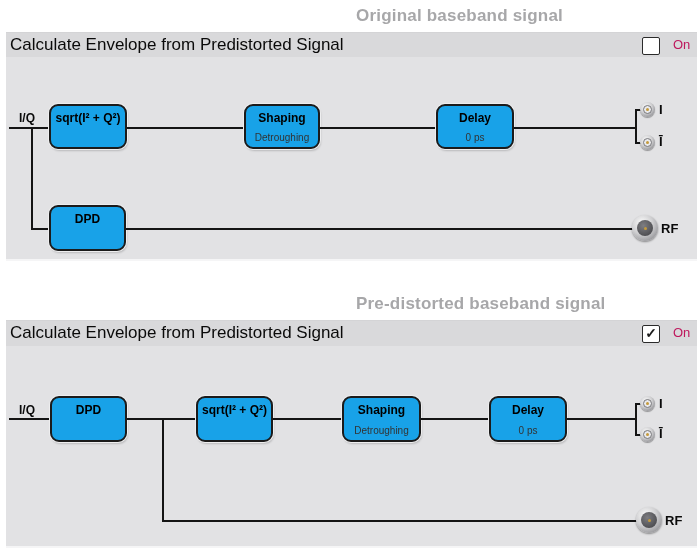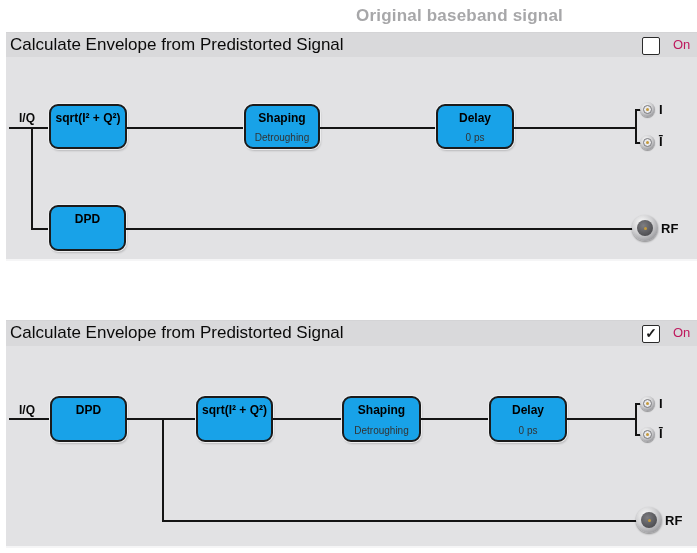--- a/index.html
+++ b/index.html
@@ -34,20 +34,21 @@
   .conn-rf::before{content:"";position:absolute;left:5px;top:5px;width:16px;height:16px;border-radius:50%;
           background:radial-gradient(circle at 40% 35%, #7e7e82, #515155 70%, #3c3c40);}
   .conn-rf::after{content:"";position:absolute;left:11.5px;top:11.5px;width:3px;height:3px;border-radius:50%;background:#c49a3c;}
 </style>
 </head>
 <body>
 
 <div id="stage">
 
   <div class="fig-title" style="left:356px;top:6px;">Original baseband signal</div>
+  <div class="fig-title" style="left:356px;top:294px;">Pre-distorted baseband signal</div>
 
   <div class="panel" style="top:32px;height:226px;">
     <div class="bar">
       <span class="bar-label">Calculate Envelope from Predistorted Signal</span>
       <span class="chk" style="left:636px;top:4px;"></span>
       <span class="on-label" style="left:658px;top:0;">On</span>
     </div>
 
     <span class="sig-label" style="left:13px;top:78px;">I/Q</span>
 

